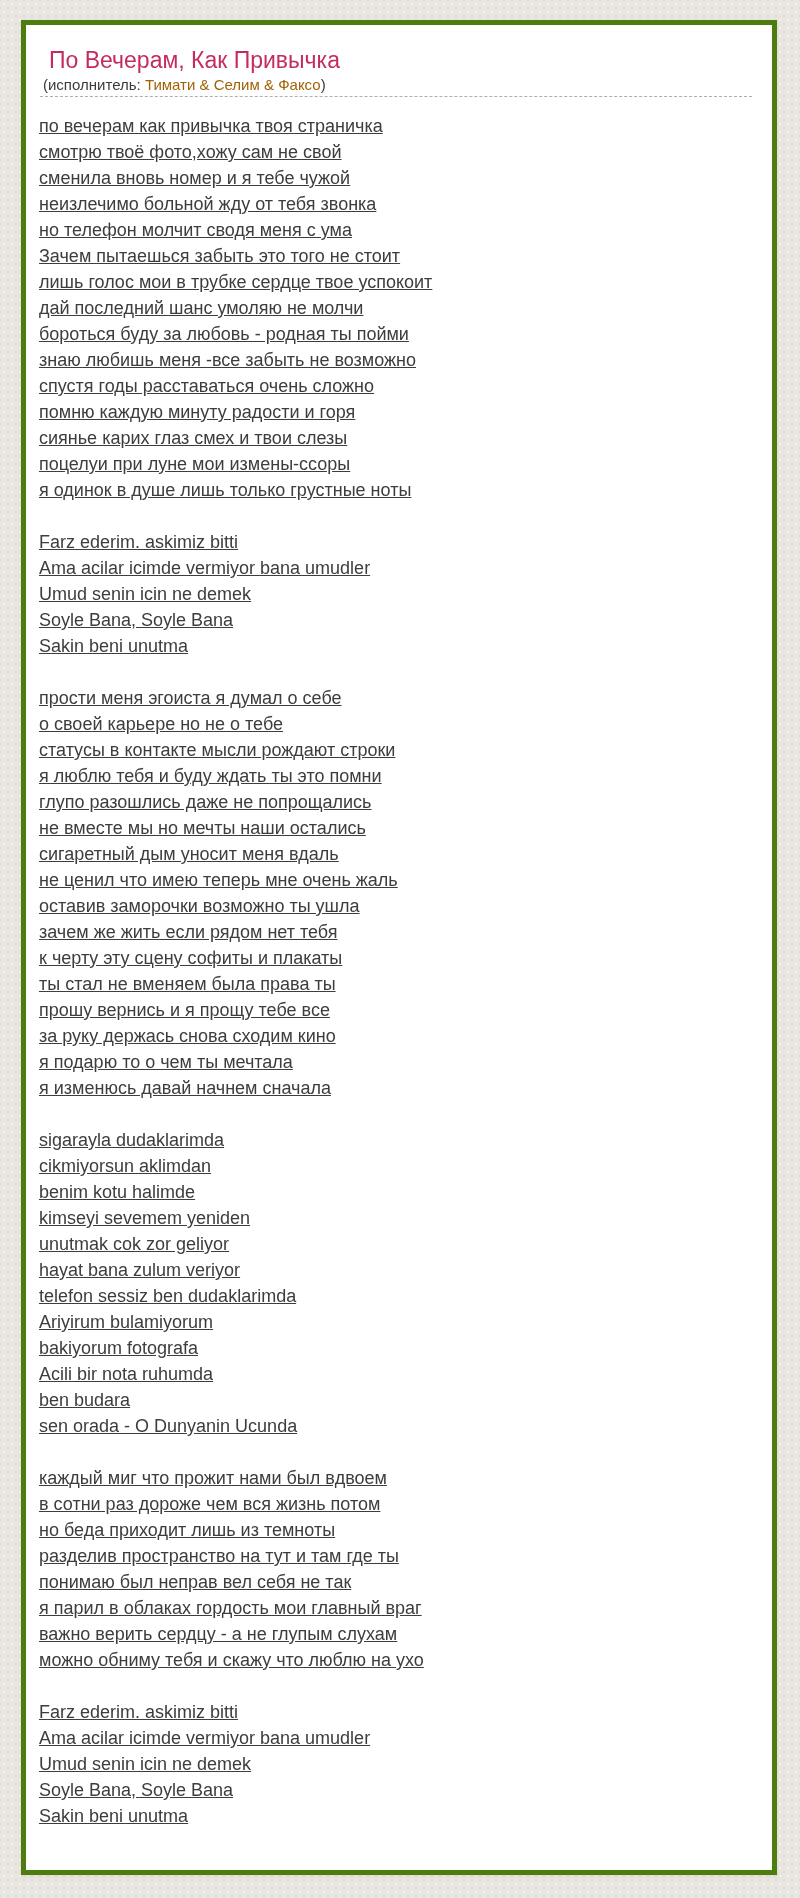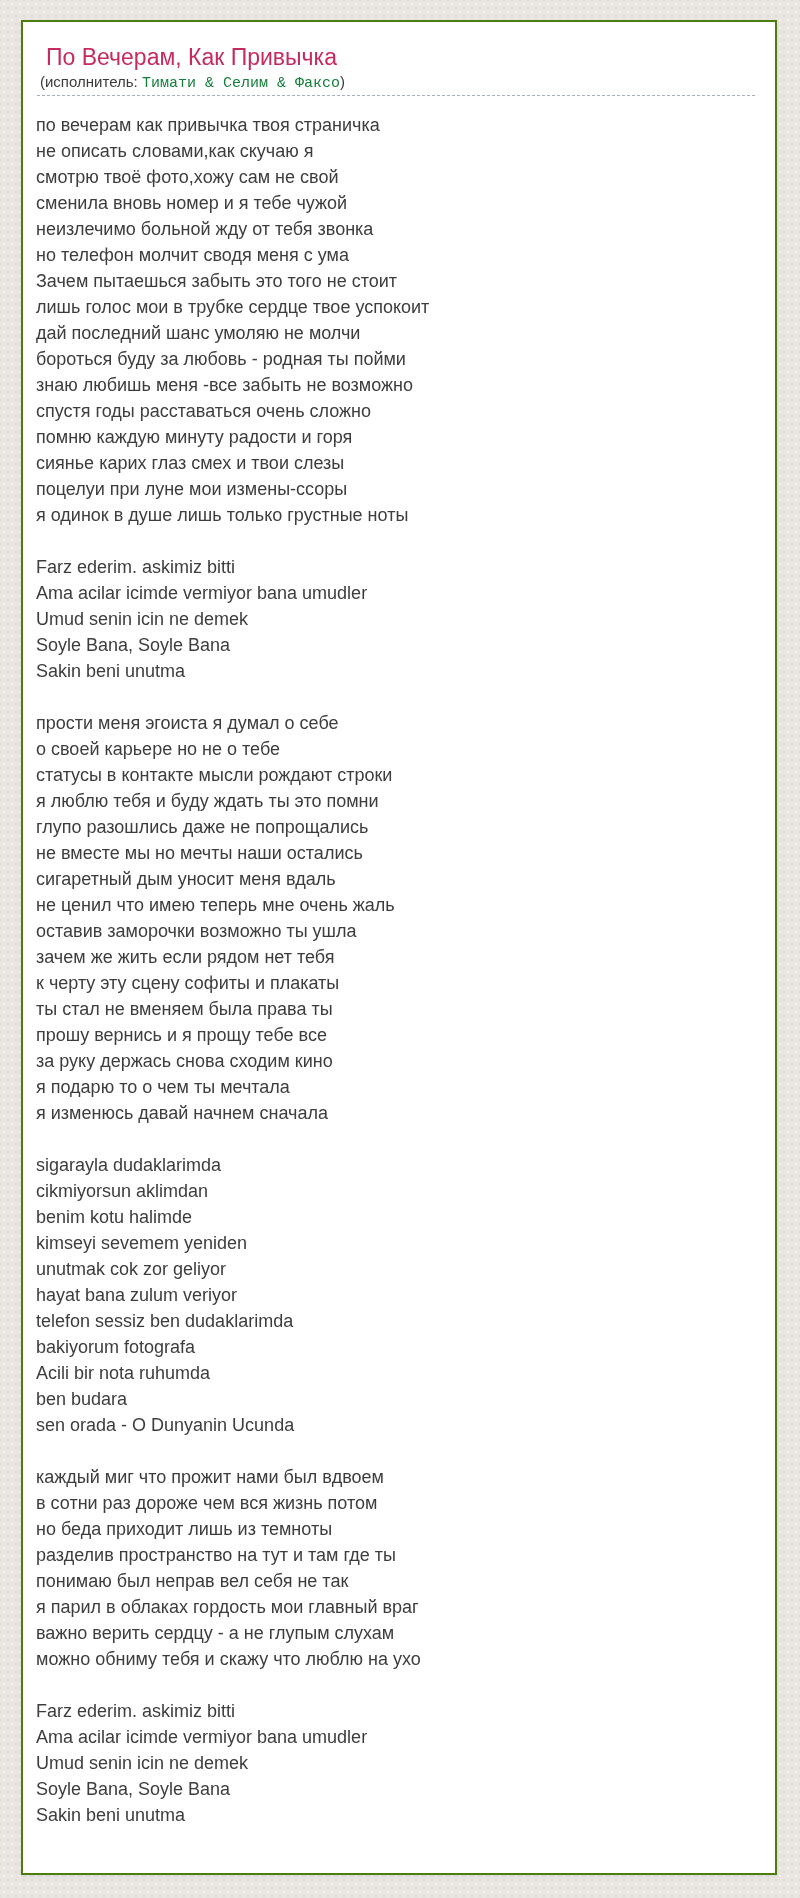--- a/index.html
+++ b/index.html
@@ -18,57 +18,57 @@
     background-size: 8px 8px, 8px 8px;
     background-position: 0 0, 4px 4px;
   }
   .card {
     box-sizing: border-box;
     position: relative;
     margin: 20px 12px 0 21px;
     width: 756px;
     min-height: 1855px;
     background: #ffffff;
-    border: 2px solid #4d7c0f;
+    border: 5px solid #4d7c0f;
     box-shadow: 0 1px 3px rgba(0,0,0,0.10);
   }
   .header {
     padding: 22px 20px 0 17px;
   }
   h1.song-title {
     margin: 0 0 3px 6px;
     font-size: 23px;
     line-height: 26px;
     font-weight: normal;
     color: #c52b60;
   }
   .artist-line {
     font-size: 15px;
     line-height: 17px;
     color: #3b3b3b;
   }
   .artist-link {
-    color: #15803d;
+    color: #a16207;
     text-decoration: none;
     cursor: pointer;
-    font-family: Liberation Mono, monospace;
   }
   .separator {
     margin: 3px 20px 0 14px;
     border-bottom: 1px dashed #a3b1bf;
     height: 0;
   }
   .lyrics {
     margin: 16px 20px 0 13px;
     font-size: 18px;
     line-height: 26px;
     color: #3d3d3d;
   }
   .stanza {
     margin: 0 0 26px 0;
+    text-decoration: underline;
   }
   .stanza:last-child {
     margin-bottom: 0;
   }
   .lyrics-line {
     white-space: nowrap;
   }
 </style>
 </head>
 <body>
@@ -77,21 +77,20 @@
   <div class="header">
     <h1 class="song-title">По Вечерам, Как Привычка</h1>
     <div class="artist-line">
       <span>(исполнитель: </span><a class="artist-link">Тимати &amp; Селим &amp; Факсо</a><span>)</span>
     </div>
   </div>
   <div class="separator"></div>
   <div class="lyrics" id="lyrics">
       <div class="stanza">
         <div class="lyrics-line">по вечерам как привычка твоя страничка</div>
-        <div class="lyrics-line">не описать словами,как скучаю я</div>
         <div class="lyrics-line">смотрю твоё фото,хожу сам не свой</div>
         <div class="lyrics-line">сменила вновь номер и я тебе чужой</div>
         <div class="lyrics-line">неизлечимо больной жду от тебя звонка</div>
         <div class="lyrics-line">но телефон молчит сводя меня с ума</div>
         <div class="lyrics-line">Зачем пытаешься забыть это того не стоит</div>
         <div class="lyrics-line">лишь голос мои в трубке сердце твое успокоит</div>
         <div class="lyrics-line">дай последний шанс умоляю не молчи</div>
         <div class="lyrics-line">бороться буду за любовь - родная ты пойми</div>
         <div class="lyrics-line">знаю любишь меня -все забыть не возможно</div>
         <div class="lyrics-line">спустя годы расставаться очень сложно</div>
@@ -126,20 +125,21 @@
         <div class="lyrics-line">я изменюсь давай начнем сначала</div>
       </div>
       <div class="stanza">
         <div class="lyrics-line">sigarayla dudaklarimda</div>
         <div class="lyrics-line">cikmiyorsun aklimdan</div>
         <div class="lyrics-line">benim kotu halimde</div>
         <div class="lyrics-line">kimseyi sevemem yeniden</div>
         <div class="lyrics-line">unutmak cok zor geliyor</div>
         <div class="lyrics-line">hayat bana zulum veriyor</div>
         <div class="lyrics-line">telefon sessiz ben dudaklarimda</div>
+        <div class="lyrics-line">Ariyirum bulamiyorum</div>
         <div class="lyrics-line">bakiyorum fotografa</div>
         <div class="lyrics-line">Acili bir nota ruhumda</div>
         <div class="lyrics-line">ben budara</div>
         <div class="lyrics-line">sen orada - O Dunyanin Ucunda</div>
       </div>
       <div class="stanza">
         <div class="lyrics-line">каждый миг что прожит нами был вдвоем</div>
         <div class="lyrics-line">в сотни раз дороже чем вся жизнь потом</div>
         <div class="lyrics-line">но беда приходит лишь из темноты</div>
         <div class="lyrics-line">разделив пространство на тут и там где ты</div>

